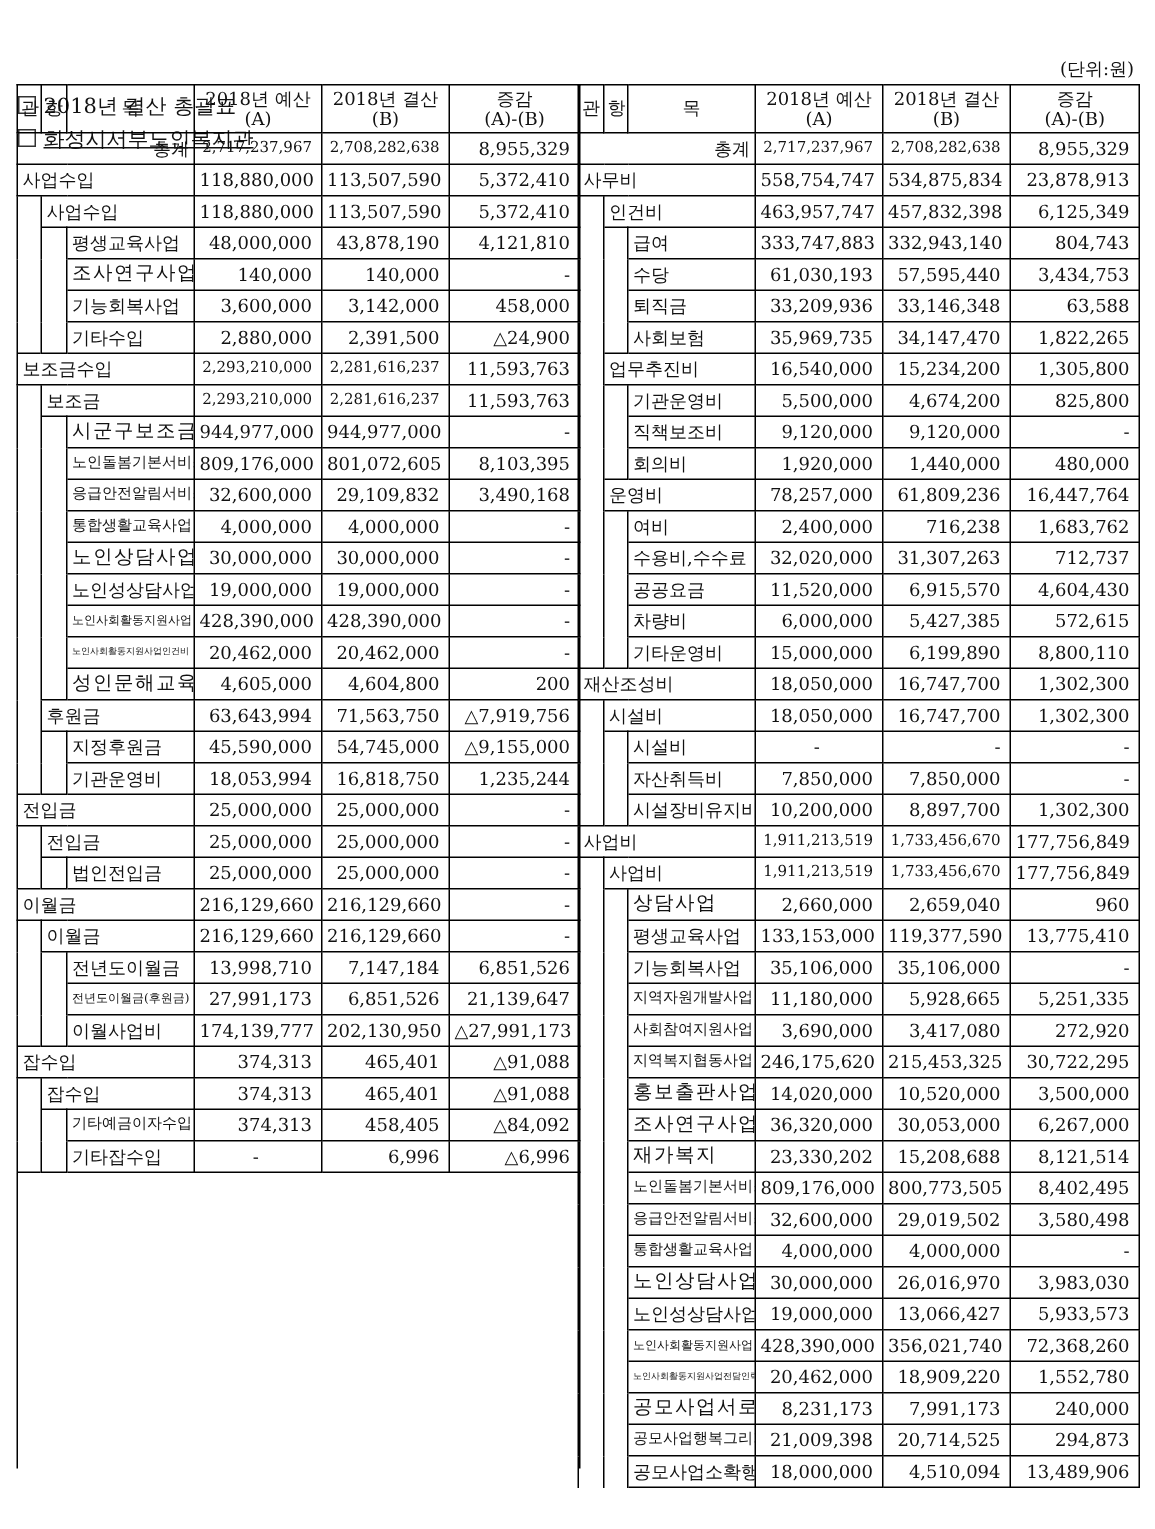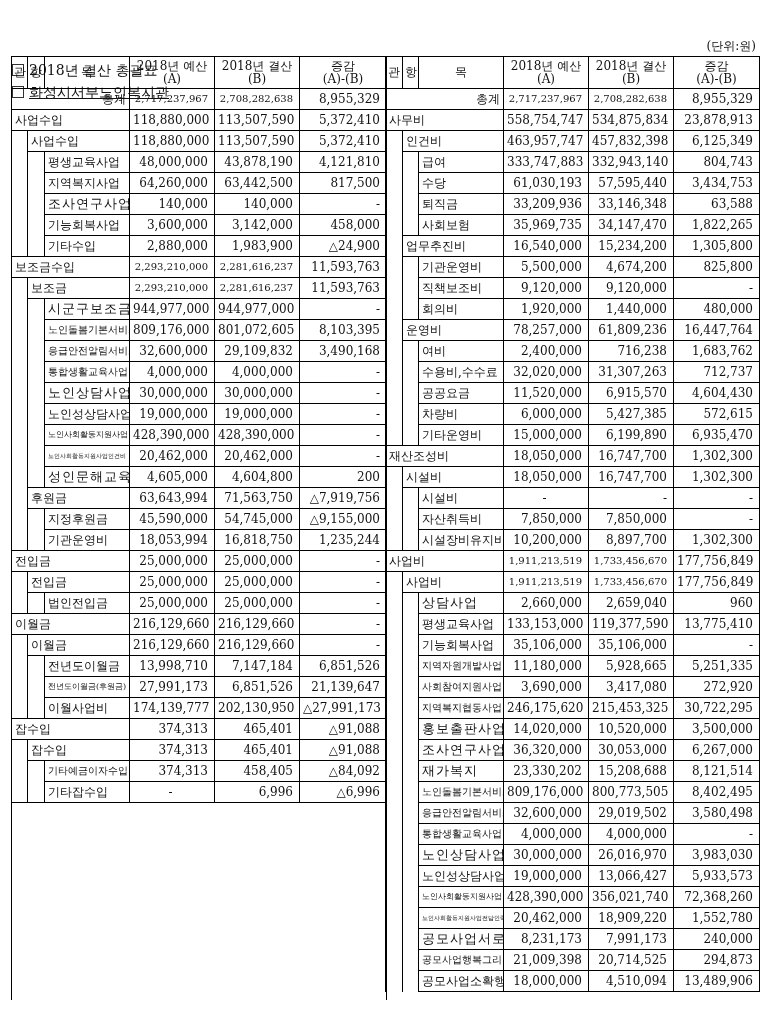--- a/index.html
+++ b/index.html
@@ -72,47 +72,39 @@
         <td class="blank"></td>
         <td class="blank"></td>
         <td class="lbl ">평생교육사업</td>
         <td class="num">48,000,000</td>
         <td class="num">43,878,190</td>
         <td class="num">4,121,810</td>
       </tr>
       <tr>
         <td class="blank"></td>
         <td class="blank"></td>
-        <td class="lbl ">지역복지사업</td>
-        <td class="num">64,260,000</td>
-        <td class="num">63,442,500</td>
-        <td class="num">817,500</td>
-      </tr>
-      <tr>
-        <td class="blank"></td>
-        <td class="blank"></td>
         <td class="lbl  lg">조사연구사업</td>
         <td class="num">140,000</td>
         <td class="num">140,000</td>
         <td class="num">-</td>
       </tr>
       <tr>
         <td class="blank"></td>
         <td class="blank"></td>
         <td class="lbl ">기능회복사업</td>
         <td class="num">3,600,000</td>
         <td class="num">3,142,000</td>
         <td class="num">458,000</td>
       </tr>
       <tr>
         <td class="blank"></td>
         <td class="blank"></td>
         <td class="lbl ">기타수입</td>
         <td class="num">2,880,000</td>
-        <td class="num">1,983,900</td>
+        <td class="num">2,391,500</td>
         <td class="num">△24,900</td>
       </tr>
       <tr>
         <td colspan="3" class="lbl">보조금수입</td>
         <td class="num sm">2,293,210,000</td>
         <td class="num sm">2,281,616,237</td>
         <td class="num">11,593,763</td>
       </tr>
       <tr>
         <td class="blank"></td>
@@ -447,21 +439,21 @@
         <td class="num">6,000,000</td>
         <td class="num">5,427,385</td>
         <td class="num">572,615</td>
       </tr>
       <tr>
         <td class="blank"></td>
         <td class="blank"></td>
         <td class="lbl ">기타운영비</td>
         <td class="num">15,000,000</td>
         <td class="num">6,199,890</td>
-        <td class="num">6,935,470</td>
+        <td class="num">8,800,110</td>
       </tr>
       <tr>
         <td colspan="3" class="lbl">재산조성비</td>
         <td class="num">18,050,000</td>
         <td class="num">16,747,700</td>
         <td class="num">1,302,300</td>
       </tr>
       <tr>
         <td class="blank"></td>
         <td colspan="2" class="lbl">시설비</td>

